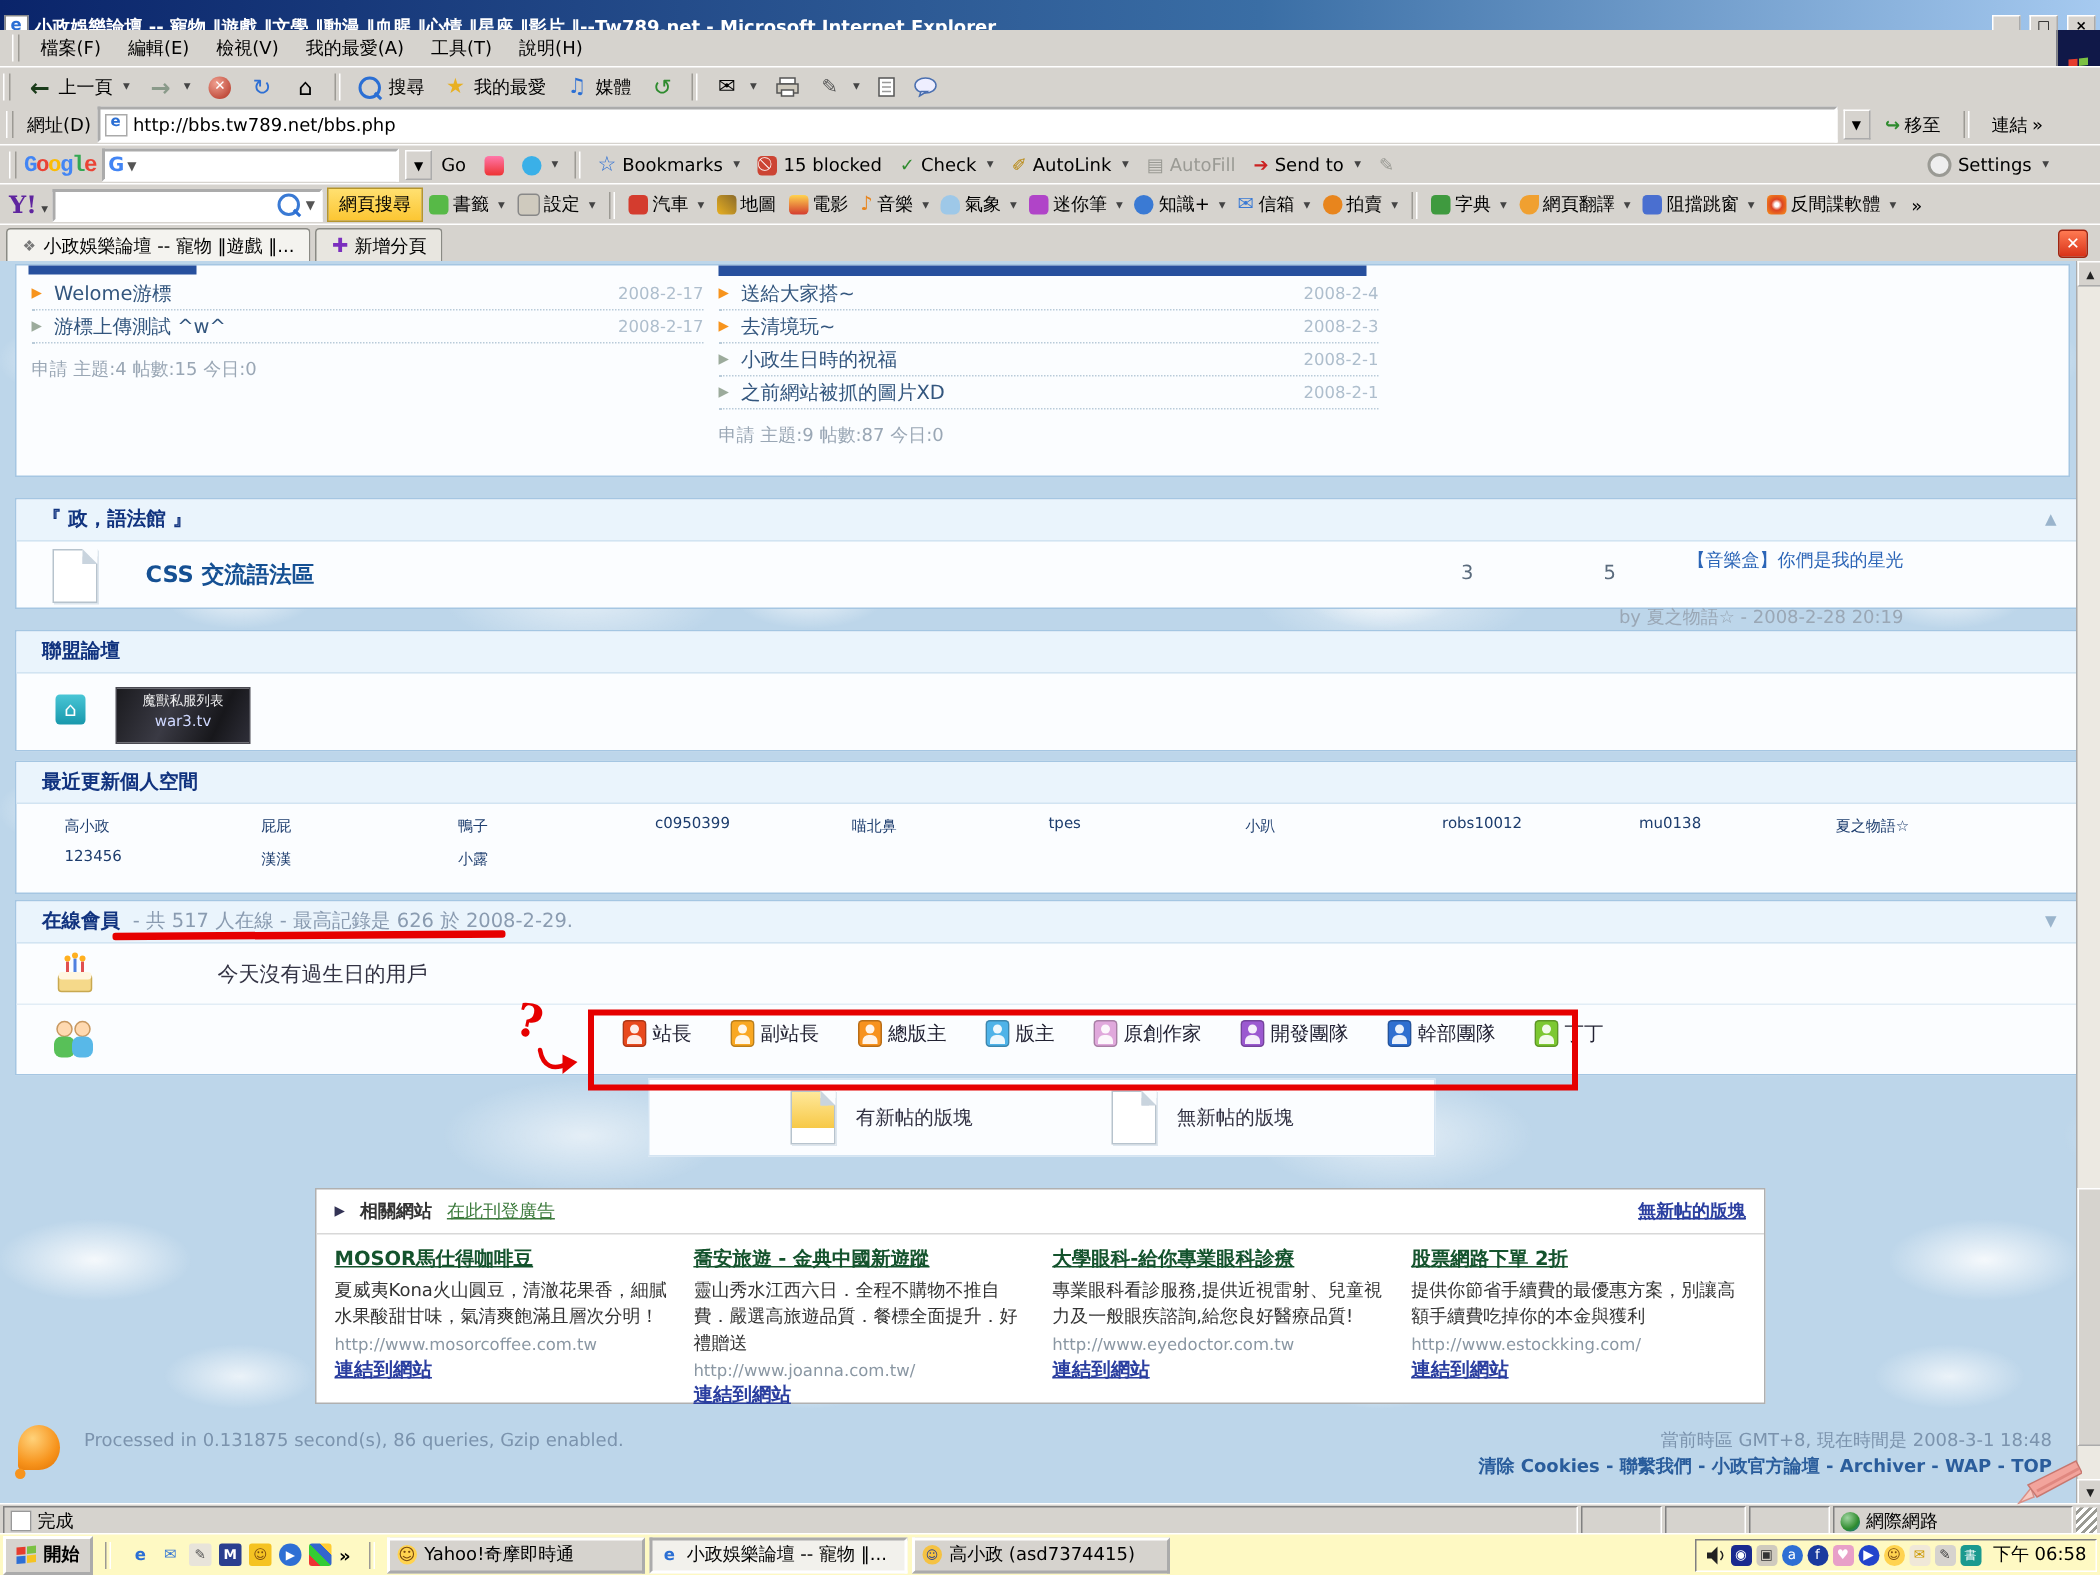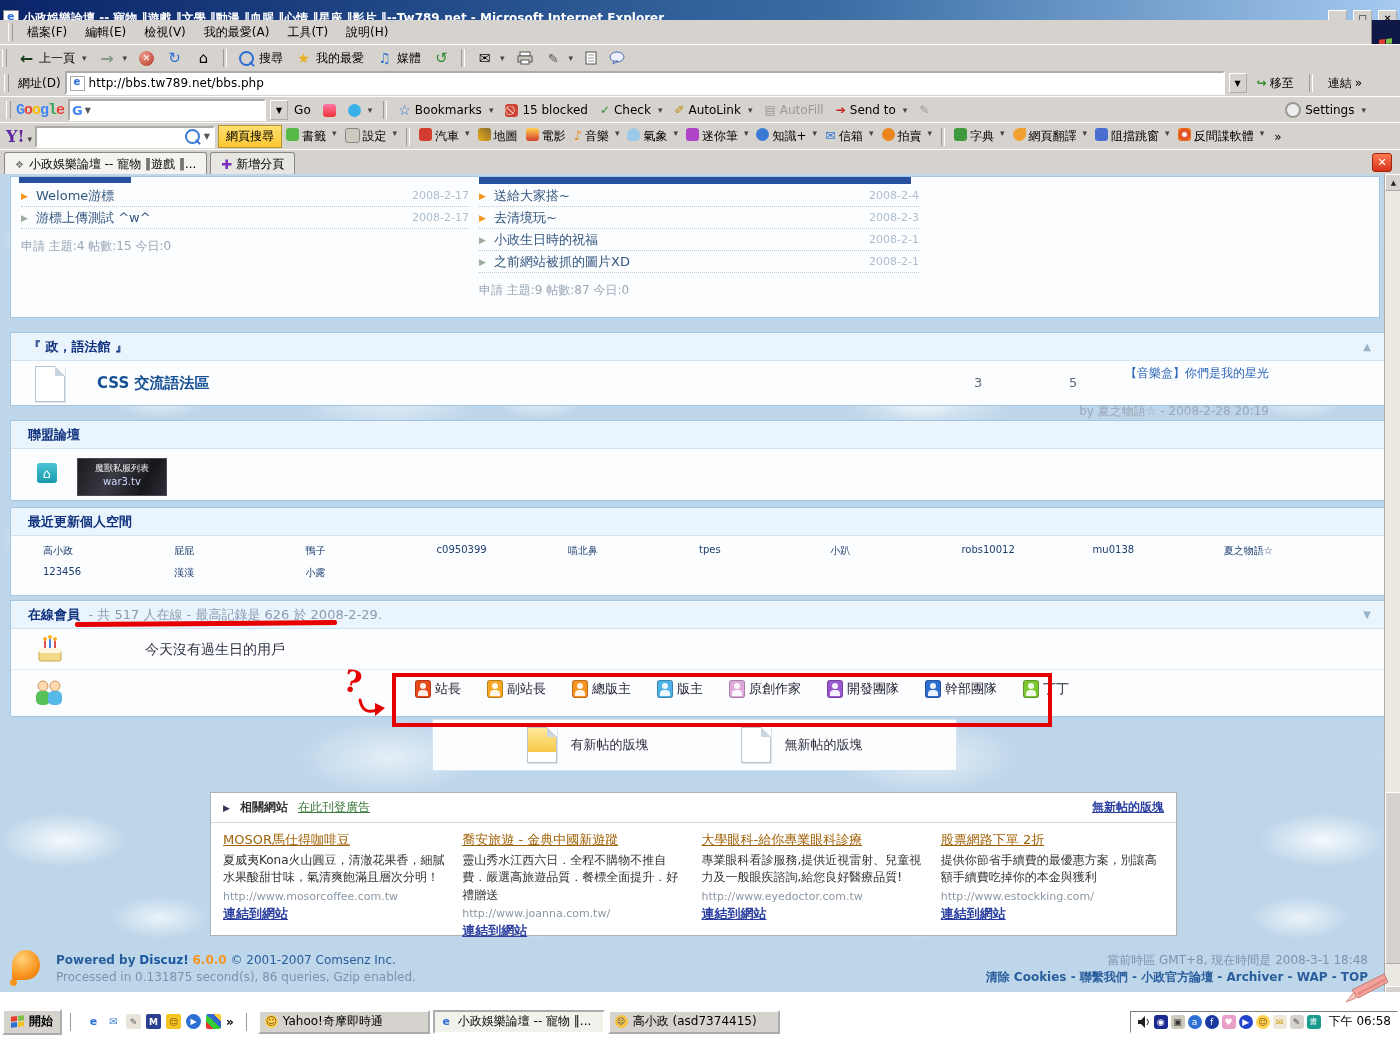--- a/index.html
+++ b/index.html
@@ -66,21 +66,21 @@
   .sendarrow{color:#c22;font-weight:bold}
   #gsettings{margin-left:auto;margin-right:34px;display:flex;align-items:center;gap:4px}
   .gear-dot{width:12px;height:12px;border-radius:50%;border:2px solid #9a9a94;background:#eee}
 
   
   #yahoobar{top:122px;height:27px;background:#d6d3ce;border-top:1px solid #fff;font-size:12px;padding-left:6px}
   .ylogo{color:#5f259f;font-weight:bold;font-size:16px;font-family:"DejaVu Serif",serif}
   #ysearch{width:170px;height:18px;background:#fff;border:2px inset #fff;display:flex;align-items:center;padding:0 3px;margin:0 3px}
   #ysearch .sp{flex:1}
   #ybtn-search{background:linear-gradient(#ffe070,#fcc632);border:1px solid #b5952d;padding:2px 7px;font-size:12px;white-space:nowrap}
-  .ytool{display:flex;gap:3px;padding:2px 4px;white-space:nowrap}
+  .ytool{display:flex;align-items:center;gap:3px;padding:2px 4px;white-space:nowrap}
 
   
   #tabbar{top:149px;height:25px;background:#d6d3ce;border-top:1px solid #fff;align-items:flex-end;padding-left:4px}
   .tab{display:flex;align-items:center;gap:5px;background:#f4f3ef;border:1px solid #8a8a84;border-bottom:none;
        border-radius:3px 3px 0 0;padding:3px 10px;height:16px;font-size:12px;max-width:210px;white-space:nowrap;overflow:hidden}
   .tab .tico{font-size:10px;color:#777}
   #newtab{display:flex;align-items:center;gap:4px;border:1px solid #8a8a84;border-bottom:none;border-radius:3px 3px 0 0;
           background:#e8e6e0;padding:3px 10px;height:16px;margin-left:3px;white-space:nowrap}
   .plus{color:#7b2fbe;font-weight:bold;font-size:13px}
   #tab-close{position:absolute;right:8px;top:3px;width:18px;height:17px;border-radius:3px;
@@ -144,21 +144,21 @@
 
   
   #adsbox{position:absolute;left:210px;top:618px;width:965px;height:142px;background:#fff;border:1px solid #b0b0b0;font-size:12px}
   #ads-head{display:flex;align-items:center;gap:10px;padding:6px 12px;border-bottom:1px solid #d8d8d8}
   .ads-title{font-weight:bold;color:#333}
   .tri{color:#335;font-size:9px}
   .greenlink{color:#3c7a3c;text-decoration:underline}
   .keylink{color:#2b3fa0;text-decoration:underline;font-weight:bold;margin-left:auto}
   #ads-body{display:flex;gap:16px;padding:8px 12px}
   .ad{flex:1;line-height:1.45}
-  .ad .at{color:#a16207;text-decoration:underline;font-weight:normal;font-size:13px}
+  .ad .at{color:#14532d;text-decoration:underline;font-weight:bold;font-size:13px}
   .ad .adsc{color:#333;margin:2px 0;font-size:12px}
   .ad .aurl{color:#8a97a3;font-size:11px}
   .ad .alink{color:#2b3fa0;text-decoration:underline;font-size:13px;font-weight:bold}
 
   
   #footer{position:absolute;left:12px;top:772px;width:1370px;height:58px;font-size:12px}
   .czlogo{position:absolute;left:0;top:4px;width:28px;height:30px;border-radius:50% 50% 50% 10%;
           background:radial-gradient(circle at 35% 30%,#ffd27a,#f7941d 60%,#e07000);}
   .czlogo::after{content:"";position:absolute;left:-2px;bottom:-6px;width:7px;height:7px;border-radius:50%;background:#f7941d}
   #footer-left{position:absolute;left:44px;top:6px;line-height:17px;color:#2a5d9c}
@@ -179,21 +179,21 @@
   
   #statusbar{bottom:25px;height:22px;background:#d6d3ce;border-top:1px solid #fff;font-size:12px;padding:0 2px;gap:2px}
   .spane{height:18px;border:1px solid;border-color:#808080 #fff #fff #808080;display:flex;align-items:center;padding:0 4px;gap:4px}
   #sp-main{flex:1}
   .sp-sm{width:44px}
   #sp-zone{width:150px}
   .globe{width:13px;height:13px;border-radius:50%;background:radial-gradient(circle at 35% 30%,#9fd49f,#2e8b2e 60%,#1b6fb8);flex:0 0 auto}
   .grip-corner{width:14px;height:18px;background:repeating-linear-gradient(135deg,#fff 0 2px,#9a9a94 2px 4px)}
 
   
-  #taskbar{bottom:0;height:25px;background:#ffffff;border-top:1px solid #fff;padding:16px 2px;gap:3px}
+  #taskbar{bottom:0;height:25px;background:#fef9c3;border-top:1px solid #fff;padding:1px 2px;gap:3px}
   #startbtn{display:flex;align-items:center;gap:4px;background:#d6d3ce;border:2px outset #fff;padding:1px 7px;font-weight:bold;height:20px}
   .ql{display:flex;align-items:center;gap:5px;padding:0 4px}
   .qlicon{width:15px;height:15px;border-radius:2px;display:flex;align-items:center;justify-content:center;font-size:11px;font-weight:bold}
   .taskwin{display:flex;align-items:center;gap:5px;width:158px;height:20px;background:#d6d3ce;border:2px outset #fff;
            padding:0 5px;font-size:12px;white-space:nowrap;overflow:hidden}
   .taskwin.active{background:#f2f1ec;border:2px inset #fff}
   .tray{margin-left:auto;display:flex;align-items:center;gap:3px;height:20px;border:1px solid;border-color:#808080 #fff #fff #808080;padding:0 6px}
   .tricon{width:14px;height:14px;border-radius:3px;display:flex;align-items:center;justify-content:center;font-size:9px;color:#fff;flex:0 0 auto}
   #clock{margin-left:5px;font-size:12px;white-space:nowrap}
 </style>
@@ -646,26 +646,20 @@
         <div class="adsc">提供你節省手續費的最優惠方案，別讓高額手續費吃掉你的本金與獲利</div>
         <div class="aurl">http://www.estockking.com/</div>
         <div class="alink">連結到網站</div>
       </div>
     </div>
   </div>
 
   <div id="footer">
     <span class="czlogo"></span>
     <div id="footer-left">
-      <div>
-        <b>Powered by</b>
-        <b class="dz">Discuz!</b>
-        <b class="ver">6.0.0</b>
-        <span>© 2001-2007 Comsenz Inc.</span>
-      </div>
       <div class="proc">Processed in 0.131875 second(s), 86 queries, Gzip enabled.</div>
     </div>
     <div id="footer-right">
       <div class="tz">當前時區 GMT+8, 現在時間是 2008-3-1 18:48</div>
       <div class="flinks">清除 Cookies - 聯繫我們 - 小政官方論壇 - Archiver - WAP - TOP</div>
     </div>
   </div>
 
   <div class="anno" id="anno-underline"></div>
   <div class="anno" id="anno-box"></div>

